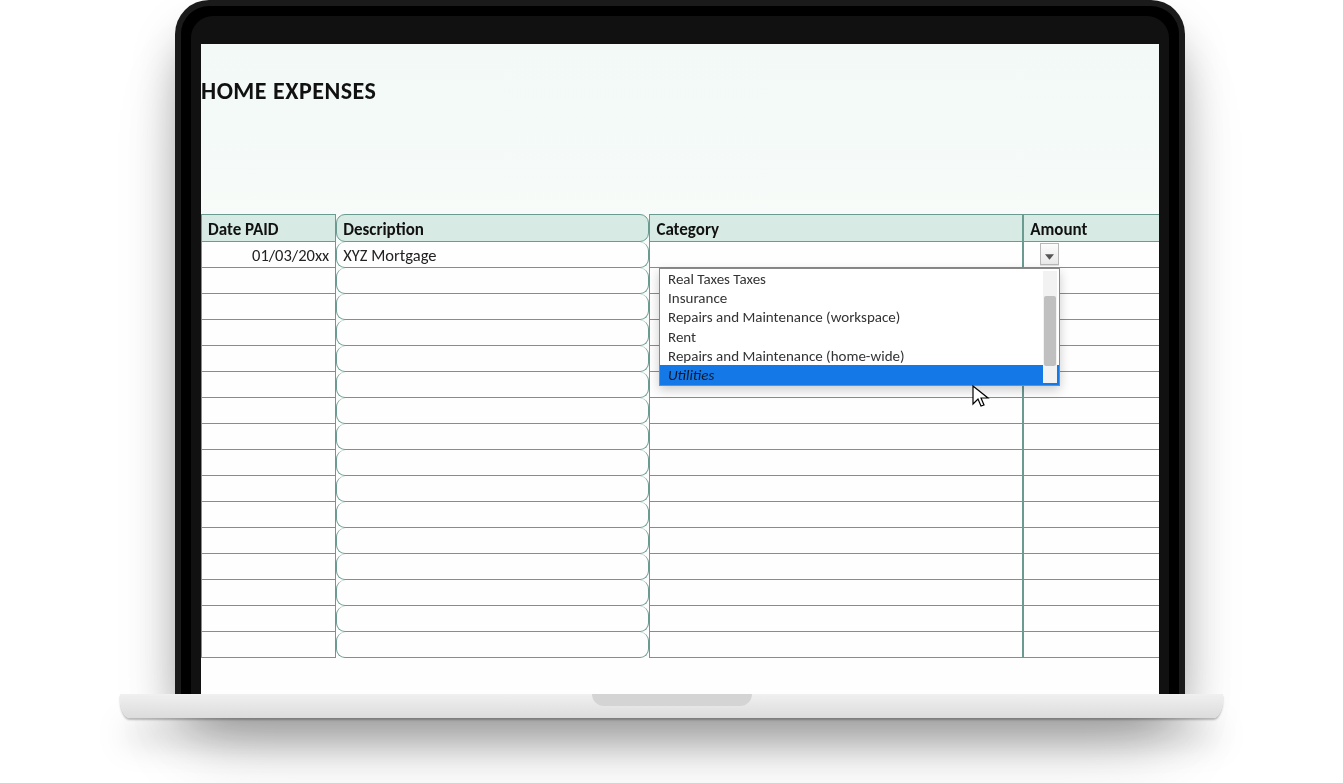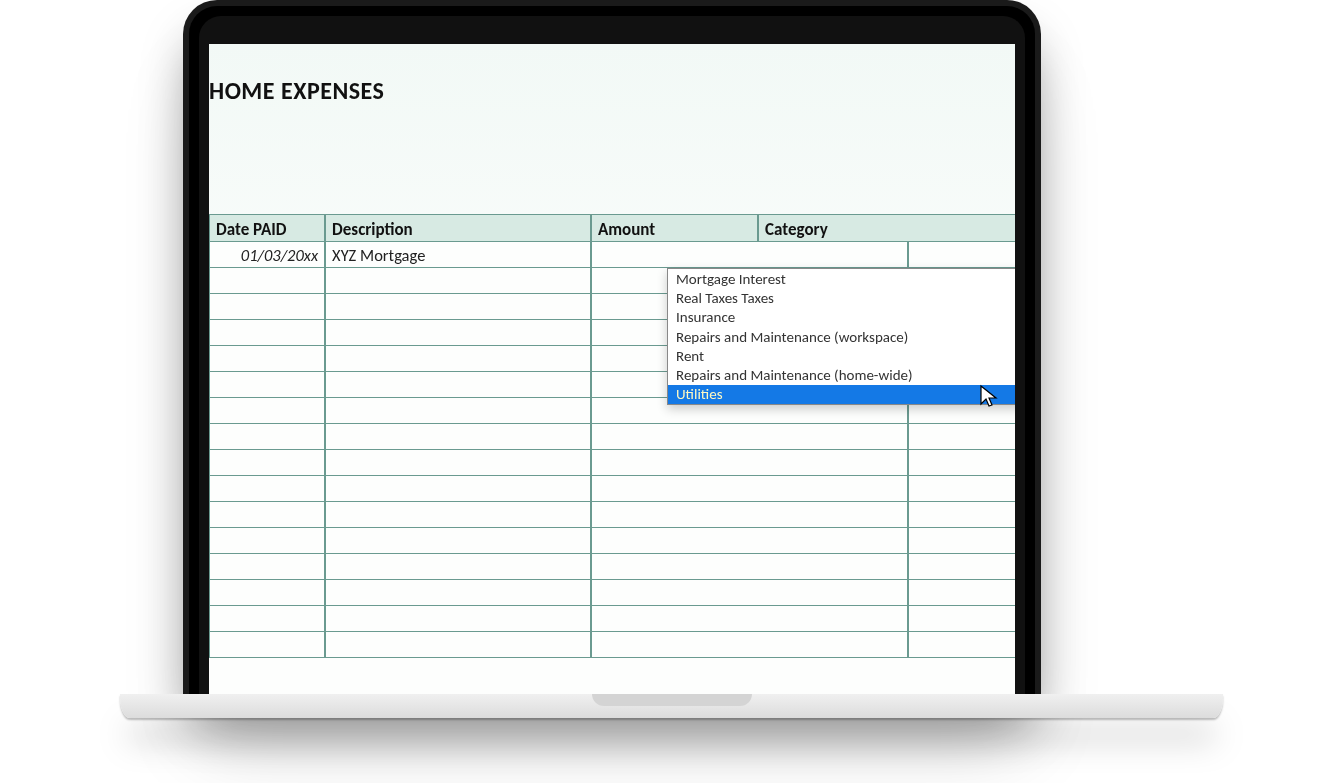--- a/index.html
+++ b/index.html
@@ -8,23 +8,23 @@
       background: #fff;
       width: 1343px;
       height: 783px;
       position: relative;
       overflow: hidden;
     }
 
     
     .laptop-frame {
       position: absolute;
-      left: 183px;
+      left: 175px;
       top: 0px;
-      width: 858px;
+      width: 1010px;
       height: 700px;
       border: 6px solid #1a1a1a;
       border-bottom: none;
       border-radius: 34px 34px 0 0;
       background: #000;
       box-shadow: 0 30px 50px -10px rgba(0,0,0,0.4), 0 60px 80px -20px rgba(0,0,0,0.2);
     }
     .laptop-inner {
       position: absolute;
       left: 10px; right: 10px; top: 10px; bottom: 0;
@@ -104,24 +104,24 @@
       border-right: 1px solid #6a9a90;
       border-bottom: 1px solid #6a9a90;
       font-size: 16.5px;
       padding: 1px 6px 0 6px;
       background: #fdfefd;
       color: #222;
       display: flex;
       align-items: center;
       white-space: nowrap;
     }
-    .cell.date { justify-content: flex-end; font-style: italic; }
+    .cell.date { justify-content: flex-end; }
 
     .col-date  { width: 138px; }
-    .col-desc  { width: 320px; }
+    .col-desc  { width: 320px; border-radius: 9px; }
     .col-cat   { width: 382px; }
     .col-amt   { width: 200px; }
 
     .dropdown-btn {
       position: absolute;
       left: calc(138px + 320px + 382px - 1px);
       top: 1px;
       width: 19px;
       height: 22px;
       background: linear-gradient(180deg,#fcfcfc,#e9e9e9);
@@ -147,21 +147,22 @@
       height: 19.3px;
       padding: 0 8px;
       font-size: 15px;
       color: #333;
       display: flex;
       align-items: center;
       white-space: nowrap;
     }
     .dropdown-list .item.sel {
       background: #1479e6;
-      color: #fef9c3;
+      color: #0f172a;
+      font-style: italic;
     }
     .dropdown-scroll {
       position: absolute;
       right: 2px;
       top: 2px;
       bottom: 2px;
       width: 14px;
       background: #f2f2f2;
     }
     .dropdown-thumb {
@@ -186,40 +187,39 @@
 <div class="laptop-frame">
   <div class="laptop-inner">
     <div class="screen">
 
       <div class="title">HOME EXPENSES</div>
 
       <div class="sheet">
         <div class="header-row">
           <div class="hcell col-date">Date PAID</div>
           <div class="hcell col-desc">Description</div>
+          <div class="hcell col-cat">Category</div>
           <div class="hcell col-amt">Amount</div>
-          <div class="hcell col-cat">Category</div>
         </div>
 
         <div class="row">
           <div class="cell col-date date">01/03/20xx</div>
           <div class="cell col-desc">XYZ Mortgage</div>
           <div class="cell col-cat"></div>
           <div class="cell col-amt"></div>
 
           <div class="dropdown-btn">
             <span>
               <svg viewBox="0 0 10 6">
                   <path d="M0 0 L5 6 L10 0 Z" fill="#555"></path>
                 </svg>
             </span>
           </div>
 
           <div class="dropdown-list">
-            <div class="item">Mortgage Interest</div>
             <div class="item">Real Taxes Taxes</div>
             <div class="item">Insurance</div>
             <div class="item">Repairs and Maintenance (workspace)</div>
             <div class="item">Rent</div>
             <div class="item">Repairs and Maintenance (home-wide)</div>
             <div class="item sel">Utilities</div>
             <div class="dropdown-scroll">
               <div class="dropdown-thumb"></div>
             </div>
           </div>

